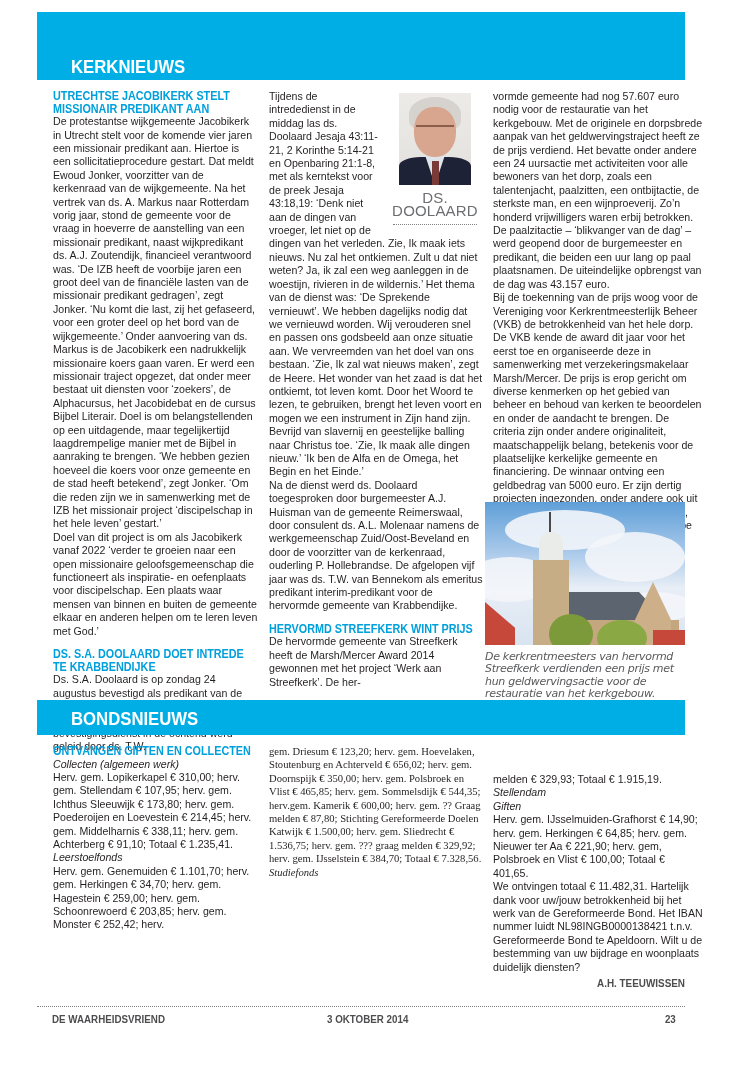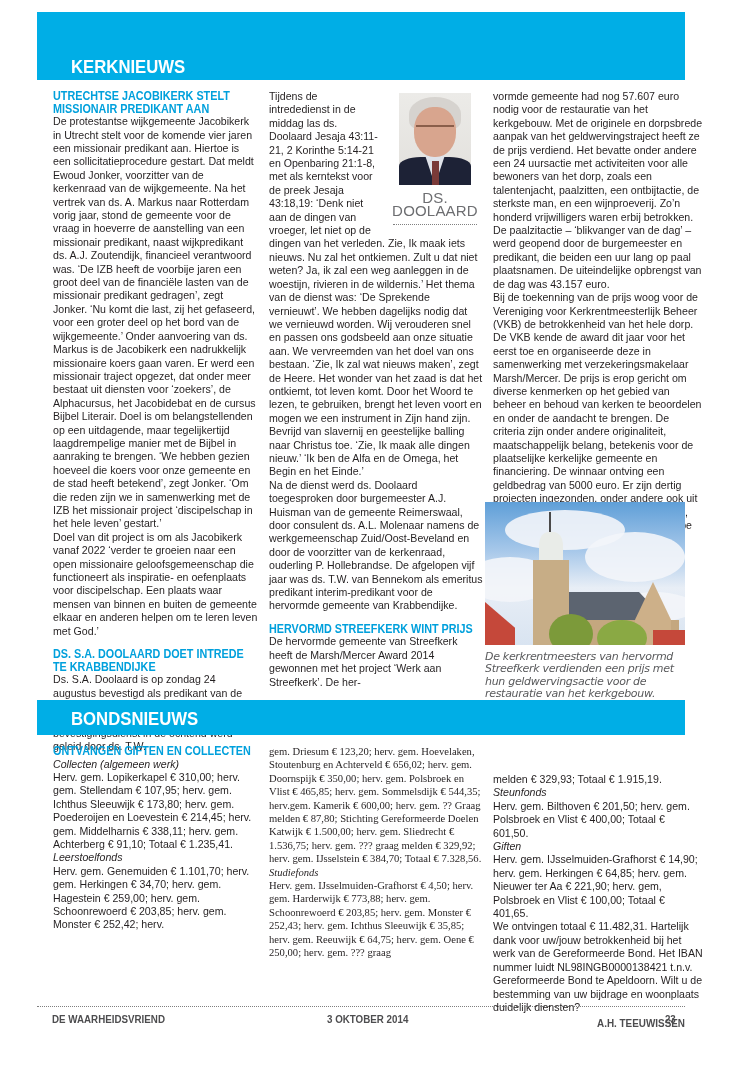--- a/index.html
+++ b/index.html
@@ -144,27 +144,25 @@
   <div class="head">ONTVANGEN GIFTEN EN COLLECTEN</div>
   <p class="italic">Collecten (algemeen werk)</p>
   <p>Herv. gem. Lopikerkapel € 310,00; herv. gem. Stellendam € 107,95; herv. gem. Ichthus Sleeuwijk € 173,80; herv. gem. Poederoijen en Loevestein € 214,45; herv. gem. Middelharnis € 338,11; herv. gem. Achterberg € 91,10; Totaal € 1.235,41.</p>
   <p class="italic">Leerstoelfonds</p>
   <p>Herv. gem. Genemuiden € 1.101,70; herv. gem. Herkingen € 34,70; herv. gem. Hagestein € 259,00; herv. gem. Schoonrewoerd € 203,85; herv. gem. Monster € 252,42; herv.</p>
 </div>
 
 <div class="col" id="b-col2">
   <p>gem. Driesum € 123,20; herv. gem. Hoevelaken, Stoutenburg en Achterveld € 656,02; herv. gem. Doornspijk € 350,00; herv. gem. Polsbroek en Vlist € 465,85; herv. gem. Sommelsdijk € 544,35; herv.gem. Kamerik € 600,00; herv. gem. ?? Graag melden € 87,80; Stichting Gereformeerde Doelen Katwijk € 1.500,00; herv. gem. Sliedrecht € 1.536,75; herv. gem. ??? graag melden € 329,92; herv. gem. IJsselstein € 384,70; Totaal € 7.328,56.</p>
   <p class="italic">Studiefonds</p>
-  <p>Herv. gem. IJsselmuiden-Grafhorst € 4,50; herv. gem. Harderwijk € 773,88; herv. gem. Schoonrewoerd € 203,85; herv. gem. Monster € 252,43; herv. gem. Ichthus Sleeuwijk € 35,85; herv. gem. Reeuwijk € 64,75; herv. gem. Oene € 250,00; herv. gem. ??? graag</p>
 </div>
 
 <div class="col" id="b-col3">
   <p>melden € 329,93; Totaal € 1.915,19.</p>
-  <p class="italic">Steunfonds</p>
-  <p>Herv. gem. Bilthoven € 201,50; herv. gem. Polsbroek en Vlist € 400,00; Totaal € 601,50.</p>
+  <p class="italic">Stellendam</p>
   <p class="italic">Giften</p>
   <p>Herv. gem. IJsselmuiden-Grafhorst € 14,90; herv. gem. Herkingen € 64,85; herv. gem. Nieuwer ter Aa € 221,90; herv. gem, Polsbroek en Vlist € 100,00; Totaal € 401,65.</p>
   <p>We ontvingen totaal € 11.482,31. Hartelijk dank voor uw/jouw betrokkenheid bij het werk van de Gereformeerde Bond. Het IBAN nummer luidt NL98INGB0000138421 t.n.v. Gereformeerde Bond te Apeldoorn. Wilt u de bestemming van uw bijdrage en woonplaats duidelijk diensten?</p>
   <div class="signature">A.H. TEEUWISSEN</div>
 </div>
 
 <div class="footer-rule"></div>
 <div class="footer" id="footer-pub">DE WAARHEIDSVRIEND</div>
 <div class="footer" id="footer-date">3 OKTOBER 2014</div>
 <div class="footer" id="footer-page">23</div>

